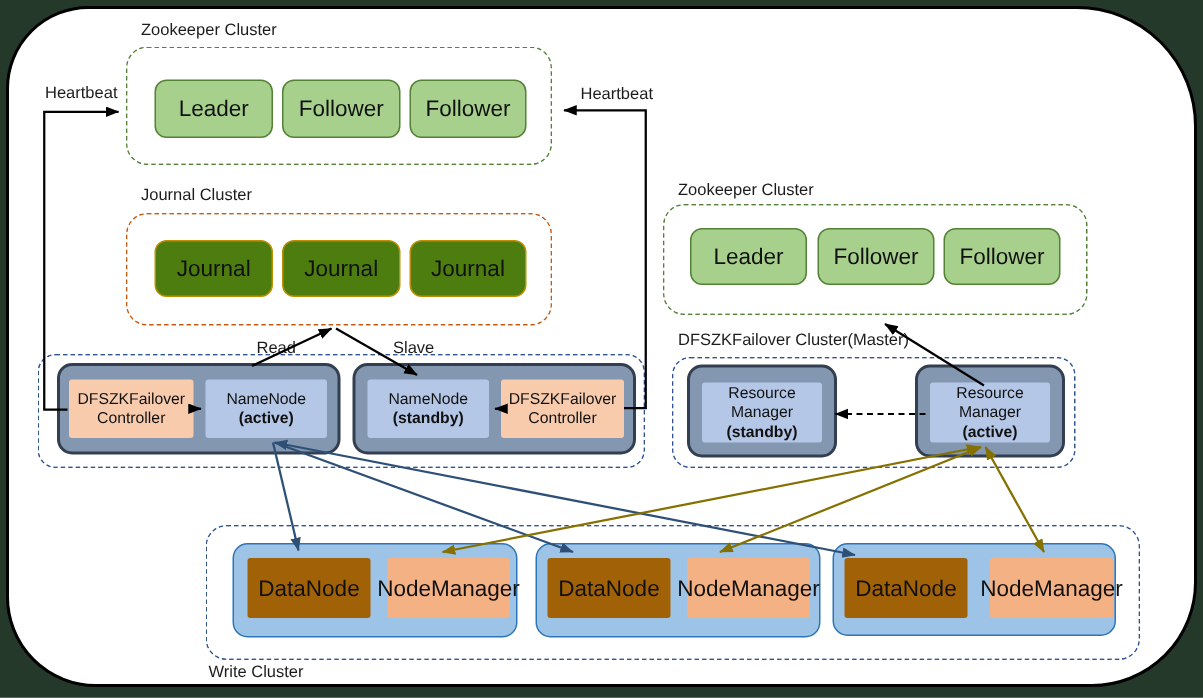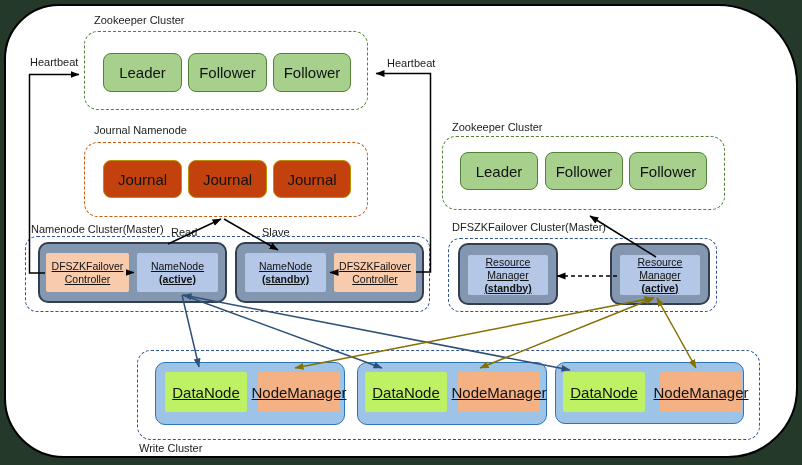--- a/index.html
+++ b/index.html
@@ -23,33 +23,33 @@
   }
   .dashed-box{position:absolute;box-sizing:border-box;}
   .dash-green{border:1.5px dashed #538135;border-radius:14px;}
   .dash-orange{border:1.5px dashed #c55a11;border-radius:14px;}
   .dash-blue{border:1.5px dashed #2f5496;border-radius:12px;}
   .node{
     position:absolute;box-sizing:border-box;display:flex;align-items:center;justify-content:center;
     flex-direction:column;font-size:15px;color:#111;text-align:center;line-height:13px;
   }
   .green-node{background:#a8d08d;border:1.5px solid #538135;border-radius:8px;}
-  .yellow-node{background:#c2410c;border:1.5px solid #bf8f00;border-radius:8px;}
+  .yellow-node{background:#4d7c0f;border:1.5px solid #bf8f00;border-radius:8px;}
   .master-container{
     position:absolute;box-sizing:border-box;background:#8497b0;
     border:2px solid #333f50;border-radius:10px;
   }
-  .plain-node{border:none;border-radius:2px;text-decoration:underline;}
+  .plain-node{border:none;border-radius:2px;}
   .blue-inner{background:#b4c7e7;}
   .peach-inner{background:#f8cbad;}
   .slave-container{
     position:absolute;box-sizing:border-box;background:#9dc3e6;
     border:1.5px solid #2e75b6;border-radius:10px;
   }
-  .datanode-inner{background:#bef264;}
+  .datanode-inner{background:#a16207;}
   .nm-inner{background:#f4b183;}
   .small-txt{font-size:10.5px;line-height:13px;}
   .bold{font-weight:bold;}
   .edge-label{
     position:absolute;font-size:11px;color:#1c1c1c;white-space:nowrap;line-height:12px;
   }
   svg.arrows{position:absolute;left:0;top:0;pointer-events:none;}
 </style>
 </head>
 <body>
@@ -64,33 +64,32 @@
     <div class="node green-node" style="left:103px;top:53px;width:79px;height:39px;">
       <span>Leader</span>
     </div>
     <div class="node green-node" style="left:188px;top:53px;width:79px;height:39px;">
       <span>Follower</span>
     </div>
     <div class="node green-node" style="left:273px;top:53px;width:78px;height:39px;">
       <span>Follower</span>
     </div>
 
-    <div class="cluster-title" style="left:94px;top:124px;">Journal Namenode</div>
+    <div class="cluster-title" style="left:94px;top:124px;">Journal Cluster</div>
     <div class="dashed-box dash-orange" style="left:84px;top:142px;width:284px;height:75px;"></div>
     <div class="node yellow-node" style="left:103px;top:160px;width:79px;height:38px;">
       <span>Journal</span>
     </div>
     <div class="node yellow-node" style="left:188px;top:160px;width:79px;height:38px;">
       <span>Journal</span>
     </div>
     <div class="node yellow-node" style="left:273px;top:160px;width:78px;height:38px;">
       <span>Journal</span>
     </div>
 
-    <div class="cluster-title" style="left:31px;top:223px;">Namenode Cluster(Master)</div>
     <div class="dashed-box dash-blue" style="left:25px;top:236px;width:405px;height:76px;"></div>
 
     <div class="master-container" style="left:38px;top:242px;width:189px;height:61px;"></div>
     <div class="node plain-node peach-inner small-txt" style="left:46px;top:253px;width:83px;height:39px;">
       <span>DFSZKFailover</span>
       <span>Controller</span>
     </div>
     <div class="node plain-node blue-inner small-txt" style="left:137px;top:253px;width:81px;height:39px;">
       <span>NameNode</span>
       <span class="bold">(active)</span>

